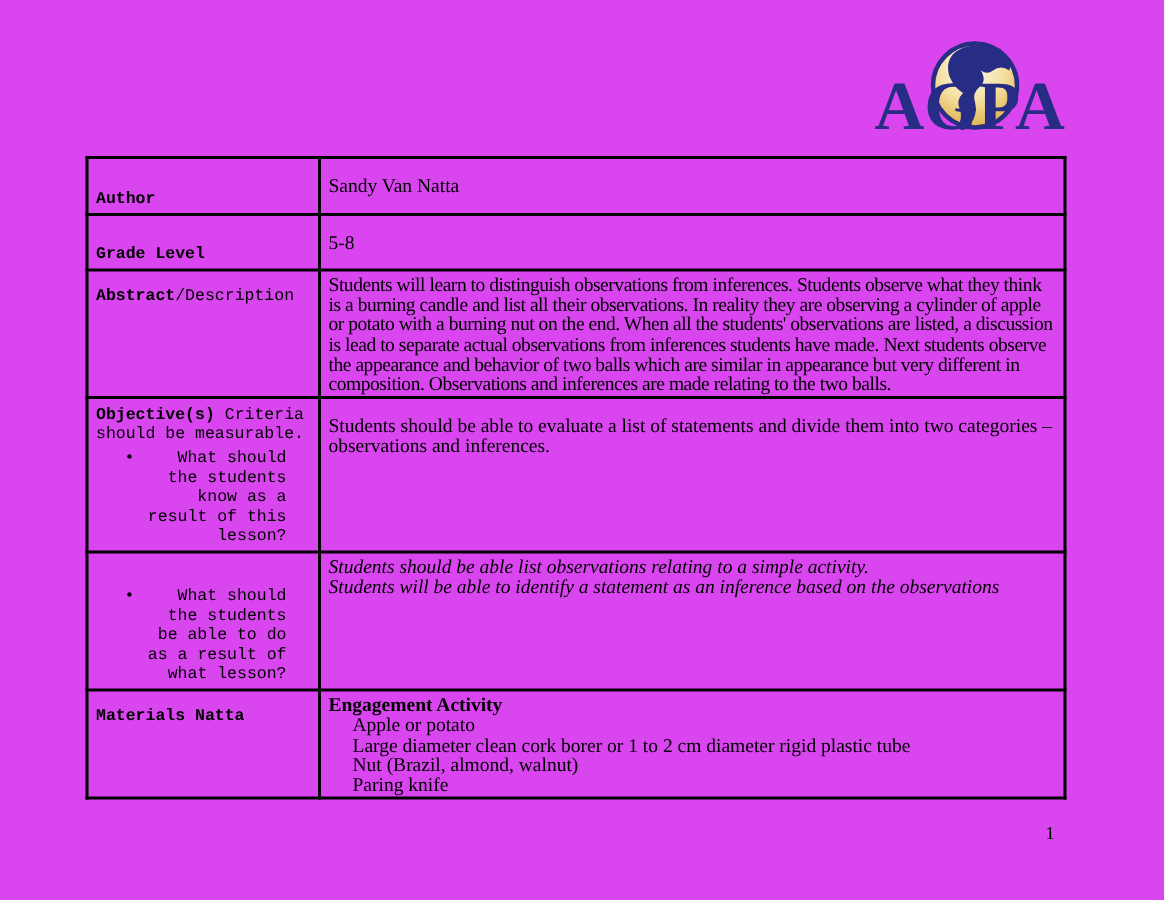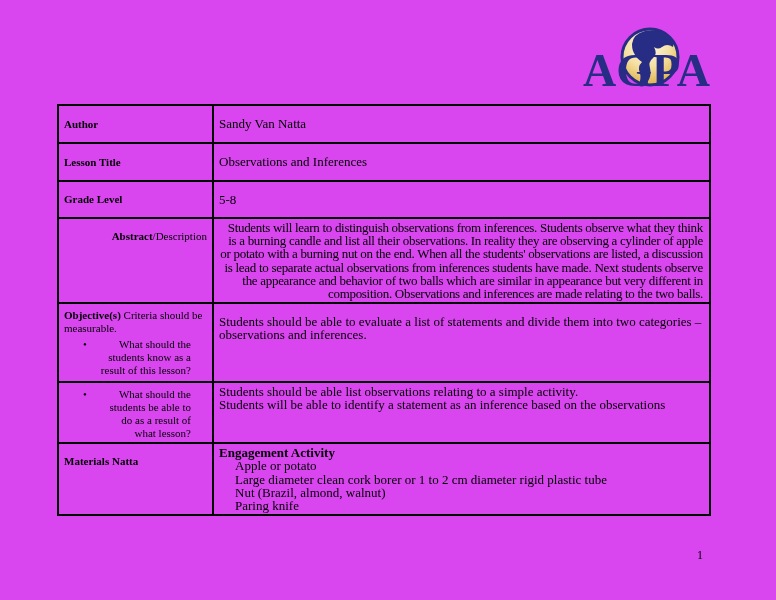--- a/index.html
+++ b/index.html
@@ -7,31 +7,31 @@
     position:relative; width:776px; height:600px; background:#d946ef;
     font-family:"Liberation Serif","DejaVu Serif",serif; color:#000;
     overflow:hidden;
   }
   .logo { position:absolute; left:582px; top:26px; }
   table.lesson {
     position:absolute; left:57px; top:104px; width:654px;
     border-collapse:collapse; table-layout:fixed;
   }
   table.lesson td { border:2px solid #000; vertical-align:middle; overflow:hidden; }
-  td.label  { width:143px; font-size:11px; line-height:13px; padding:2px 5px 2px 5px; }
+  td.label  { width:143px; font-size:11px; line-height:13px; padding:20px 5px 2px 5px;font-family:Liberation Mono, monospace; }
   td.content{ font-size:13px; line-height:13.2px; padding:2px 6px 2px 5px; }
   tr.vtop td { vertical-align:top; }
   .pt  { padding-top:11px !important; }
   .pt5 { padding-top:5px  !important; }
   .b   { font-weight:bold; }
   .abstract { letter-spacing:-0.3px; }
   .bullet-row { display:flex; margin-top:3px; }
   .bullet-dot { width:15px; margin-left:19px; flex:none; }
   .bullet-text{ width:93px;text-align:right; }
-  .line { margin:0; }
+  .line { margin:0;font-style:italic; }
   .mat-item { margin-left:16px; }
   .pagenum { position:absolute; left:697px; top:548px; font-size:12px; }
 </style>
 </head>
 <body>
 
 <div class="page">
 
   <svg class="logo" width="134" height="66" viewBox="0 0 134 66">
     <defs>
@@ -51,40 +51,32 @@
     <tbody>
         <tr style="height:38px;">
       <td class="label">
         <span class="b">Author</span>
       </td>
       <td class="content">
         <span>Sandy Van Natta</span>
       </td>
     </tr>
 
-    <tr style="height:38px;">
-      <td class="label">
-        <span class="b">Lesson Title</span>
-      </td>
-      <td class="content">
-        <span>Observations and Inferences</span>
-      </td>
-    </tr>
 
     <tr style="height:37px;">
       <td class="label">
         <span class="b">Grade Level</span>
       </td>
       <td class="content">
         <span>5-8</span>
       </td>
     </tr>
 
 
-    <tr class="vtop" style="height:83px;text-align:right;">
+    <tr class="vtop" style="height:83px;">
       <td class="label pt">
         <span class="b">Abstract</span><span>/Description</span>
       </td>
       <td class="content">
         <div class="abstract">Students will learn to distinguish observations from inferences. Students observe what they think is a burning candle and list all their observations.  In reality they are observing a cylinder of apple or potato with a burning nut on the end.  When all the students' observations are listed, a discussion is lead to separate actual observations from inferences students have made. Next students observe the appearance and behavior of two balls which are similar in appearance but very different in composition. Observations and inferences are made relating to the two balls.</div>
       </td>
     </tr>
 
     <tr class="vtop" style="height:79px;">
       <td class="label pt5">

